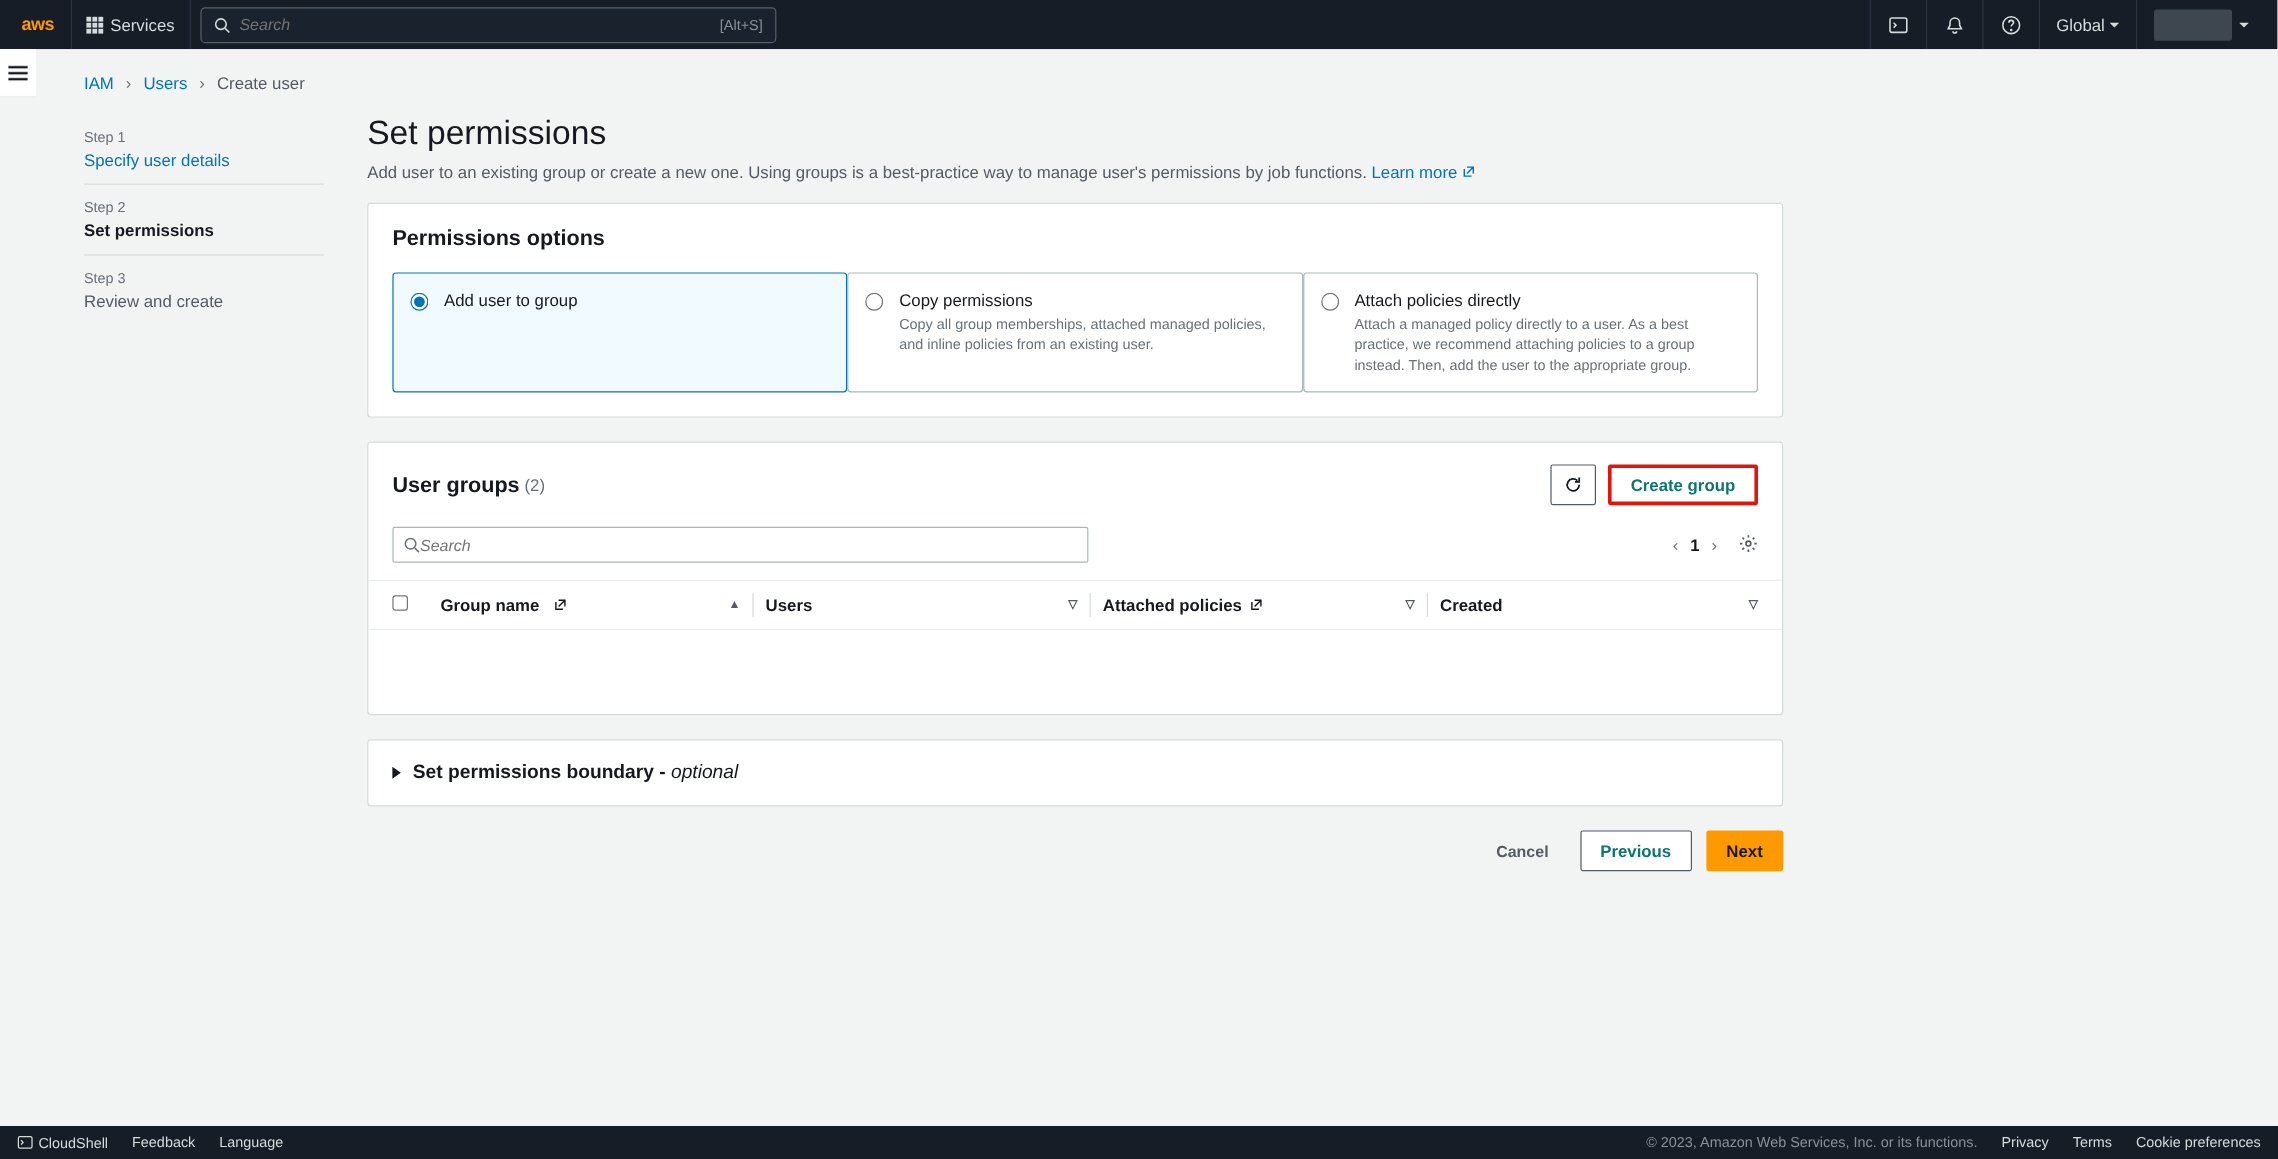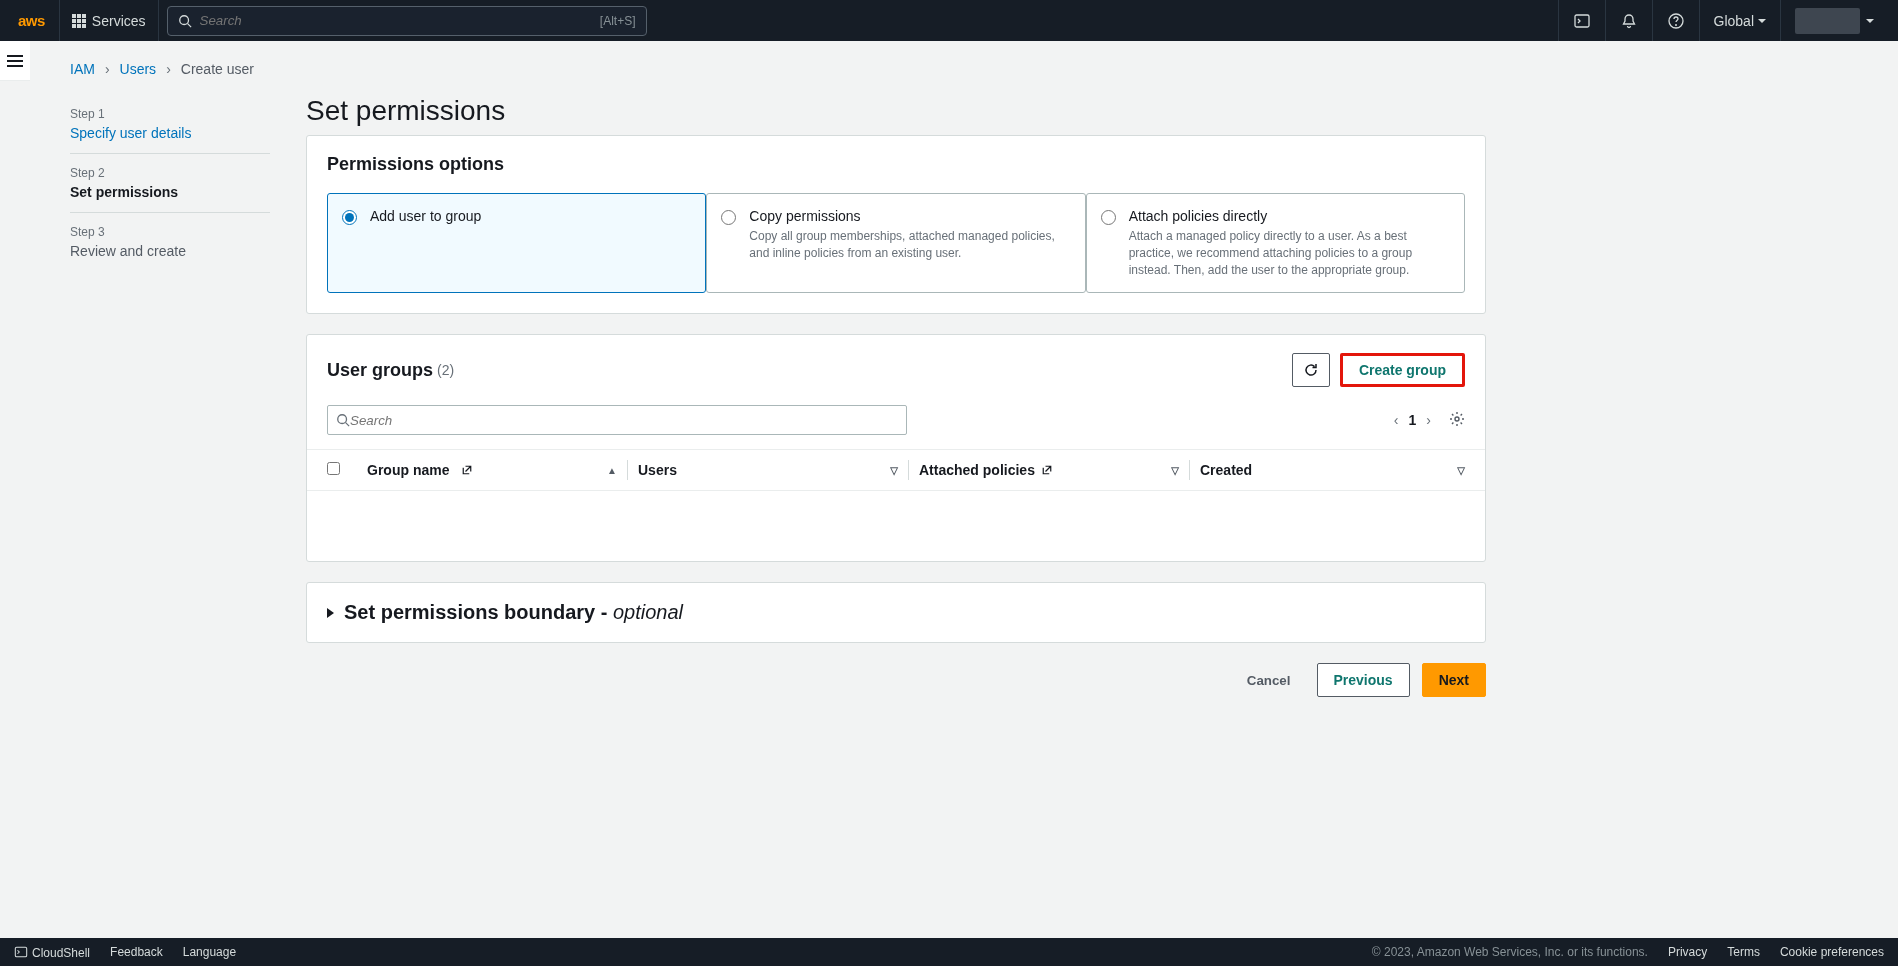--- a/index.html
+++ b/index.html
@@ -78,21 +78,21 @@
 .th { display:flex; align-items:center; gap:6px; }
 .th .sortsym { font-size:10px; color:#545b64; }
 .col-check { width:40px; }
 .col-name { flex:0 0 250px;gap:12px; }
 .col-users { flex:0 0 260px; }
 .col-policies { flex:0 0 260px; }
 .col-created { flex:1; }
 .divider { width:1px; height:20px; background:#d5dbdb; margin:0 10px; }
 .table-empty { height:70px; }
 
-.boundary { display:flex; align-items:center; gap:10px; padding:18px 20px; font-size:20px; }
+.boundary { display:flex; align-items:center; gap:10px; padding:18px 20px; font-size:16px; }
 .boundary .tri { width:0; height:0; border-top:5px solid transparent; border-bottom:5px solid transparent; border-left:7px solid #16191f; }
 .boundary .rest { font-weight:700; }
 .boundary .opt { font-style:italic; font-weight:400; }
 
 .actions { display:flex; justify-content:flex-end; gap:12px; margin-top:18px; }
 .actions .link-btn { border:none; background:transparent; color:#545b64; font-weight:700; cursor:pointer; padding:0 14px; }
 
 
 .footer { position:fixed; bottom:0; left:0; right:0; height:28px; background:#161d26; color:#d5dbdb; display:flex; align-items:center; font-size:12px; padding:0 14px; gap:20px;margin-top:40px; }
 .footer a { color:#d5dbdb; text-decoration:none; cursor:pointer; }
@@ -185,20 +185,28 @@
         <div class="label active">Set permissions</div>
       </div>
       <div class="step">
         <div class="num">Step 3</div>
         <div class="label">Review and create</div>
       </div>
     </div>
 
     <div class="content">
       <h1>Set permissions</h1>
+      <p class="subtitle">
+        <span>Add user to an existing group or create a new one. Using groups is a best-practice way to manage user's permissions by job functions.</span>
+        <a><span>Learn more</span>
+          <svg class="ext-icon" viewBox="0 0 16 16">
+              <path d="M6 3h7v7M13 3L6 10M11 13H3V5" fill="none" stroke="#0073bb" stroke-width="1.6"></path>
+            </svg>
+        </a>
+      </p>
 
       <div class="panel">
         <div class="panel-header">Permissions options</div>
         <div class="panel-body">
           <div class="options-row">
             <label class="option-card selected">
               <input type="radio" name="perm" checked="" style="">
               <div class="title">Add user to group</div>
             </label>
             <label class="option-card">

